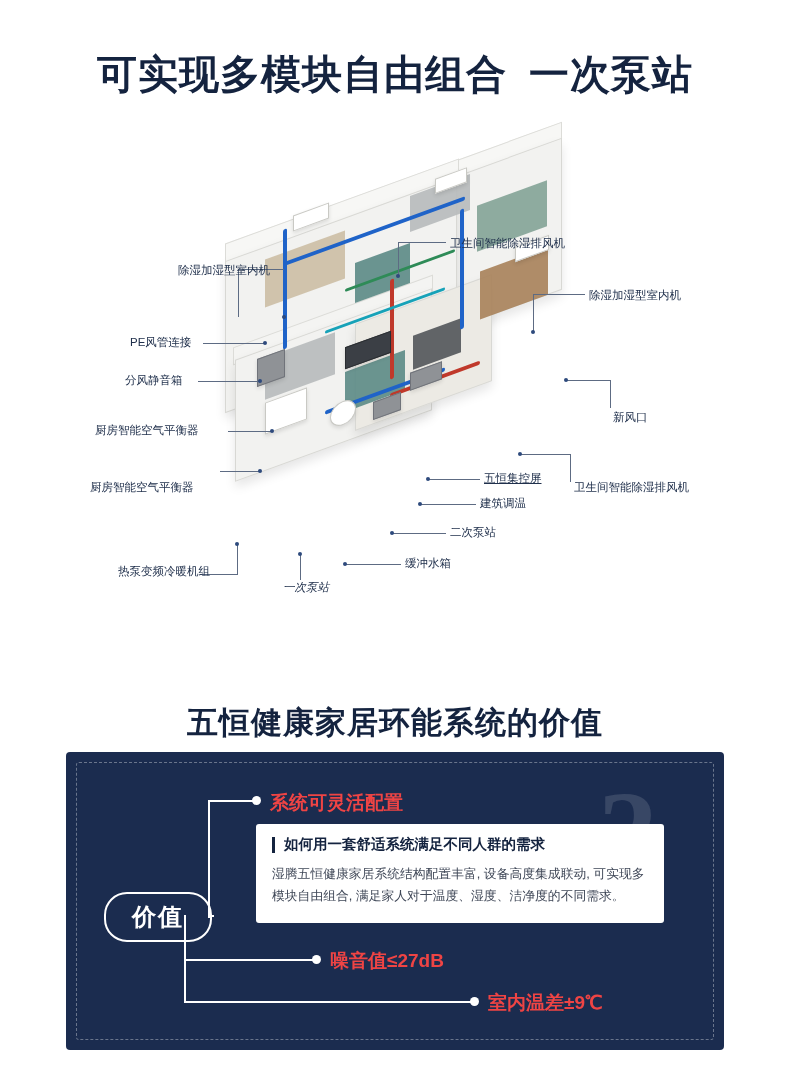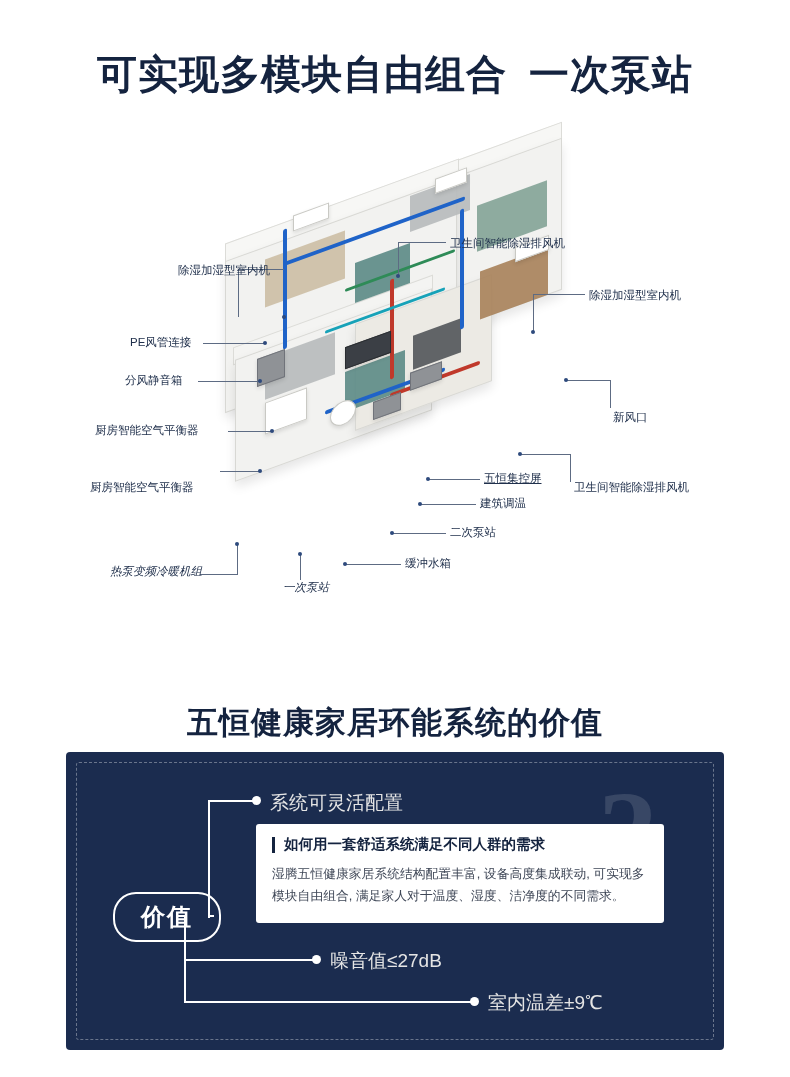--- a/index.html
+++ b/index.html
@@ -173,21 +173,21 @@
     right: 66px;
     top: 22px;
     font-size: 120px;
     font-weight: bold;
     color: rgba(255,255,255,.13);
     line-height: 1;
     font-family: "Liberation Serif", serif;
   }
   .value-pill {
     position: absolute;
-    left: 47px;
+    left: 38px;
     top: 140px;
     width: 104px;
     height: 46px;
     border: 2px solid #ffffff;
     border-radius: 23px;
     color: #ffffff;
     font-size: 24px;
     font-weight: bold;
     display: flex;
     align-items: center;
@@ -198,23 +198,23 @@
   .branch.v { width: 1.5px; }
   .branch.h { height: 1.5px; }
   .bdot {
     position: absolute;
     width: 9px; height: 9px;
     border-radius: 50%;
     background: #ffffff;
   }
   .bullet-text {
     position: absolute;
-    color: #e5e5e5;
+    color: #ef4444;
     font-size: 19px;
-    font-weight: normal;
+    font-weight: bold;
     white-space: nowrap;
   }
   .card {
     position: absolute;
     left: 190px;
     top: 72px;
     width: 408px;
     background: #ffffff;
     border-radius: 3px;
     padding: 13px 16px 15px;
@@ -335,21 +335,21 @@
   <div class="dot" style="left:270px; top:315px;"></div>
   <div class="lbl r" style="left:95px; top:311px;">厨房智能空气平衡器</div>
 
   <div class="leader h" style="left:220px; top:357px; width:40px;"></div>
   <div class="dot" style="left:258px; top:355px;"></div>
   <div class="lbl r" style="left:90px; top:368px;">厨房智能空气平衡器</div>
 
   <div class="leader v" style="left:237px; top:430px; height:30px;"></div>
   <div class="leader h" style="left:200px; top:460px; width:38px;"></div>
   <div class="dot" style="left:235px; top:428px;"></div>
-  <div class="lbl r" style="left:110px; top:452px;font-style:italic;">热泵变频冷暖机组</div>
+  <div class="lbl r" style="left:118px; top:452px;">热泵变频冷暖机组</div>
 
   <div class="leader v" style="left:300px; top:440px; height:26px;"></div>
   <div class="dot" style="left:298px; top:438px;"></div>
   <div class="lbl" style="left:283px; top:468px;font-style:italic;">一次泵站</div>
 </div>
 
 <div class="value-head">
   <div class="value-title">五恒健康家居环能系统的价值</div>
   <div class="value-rule"></div>
   <div class="value-sub">给您未来需要的家居环境</div>

